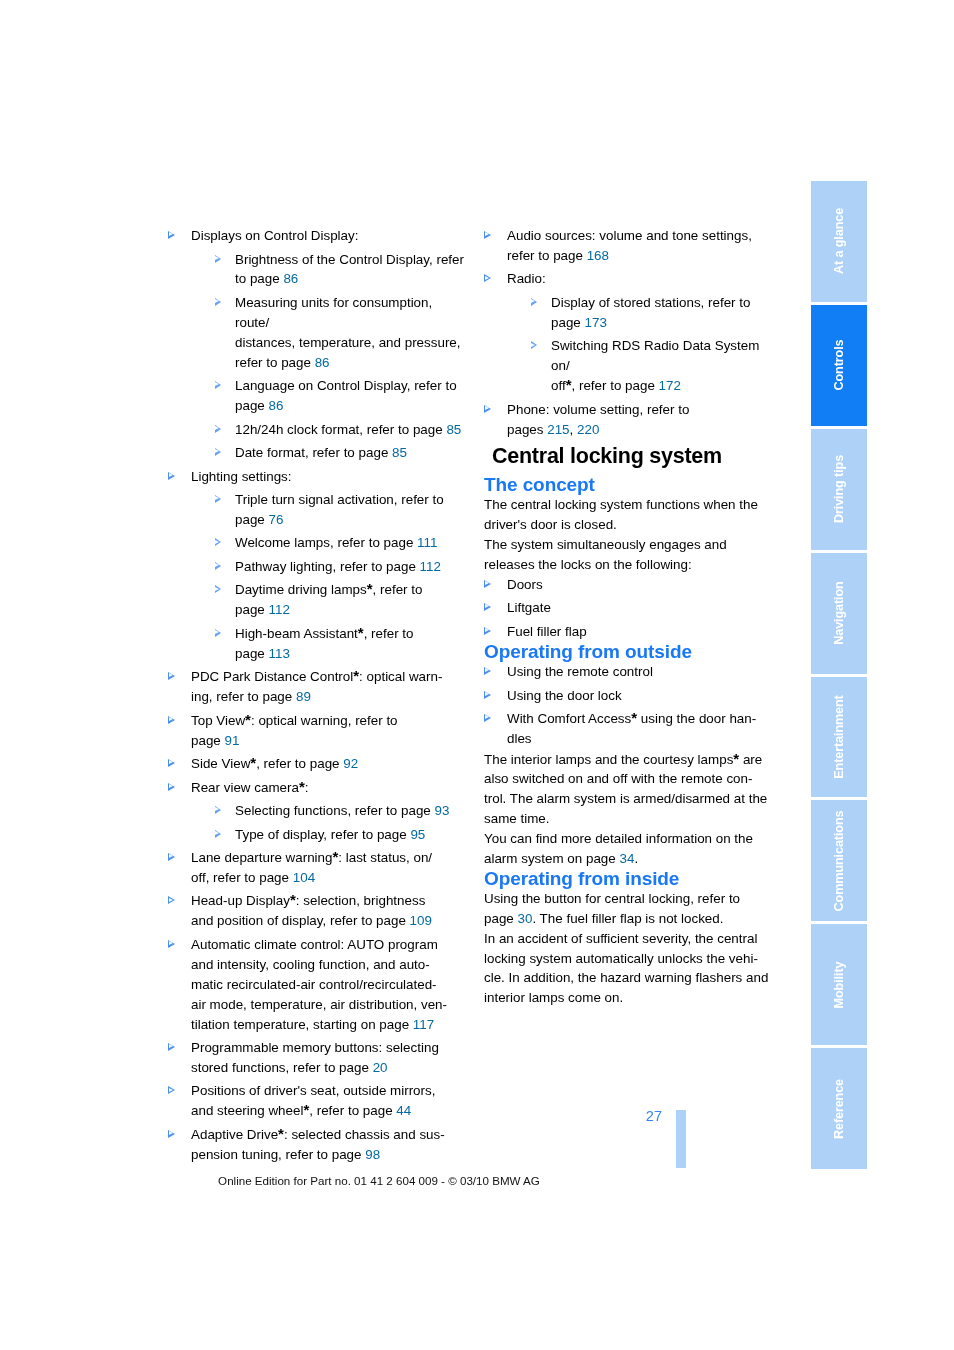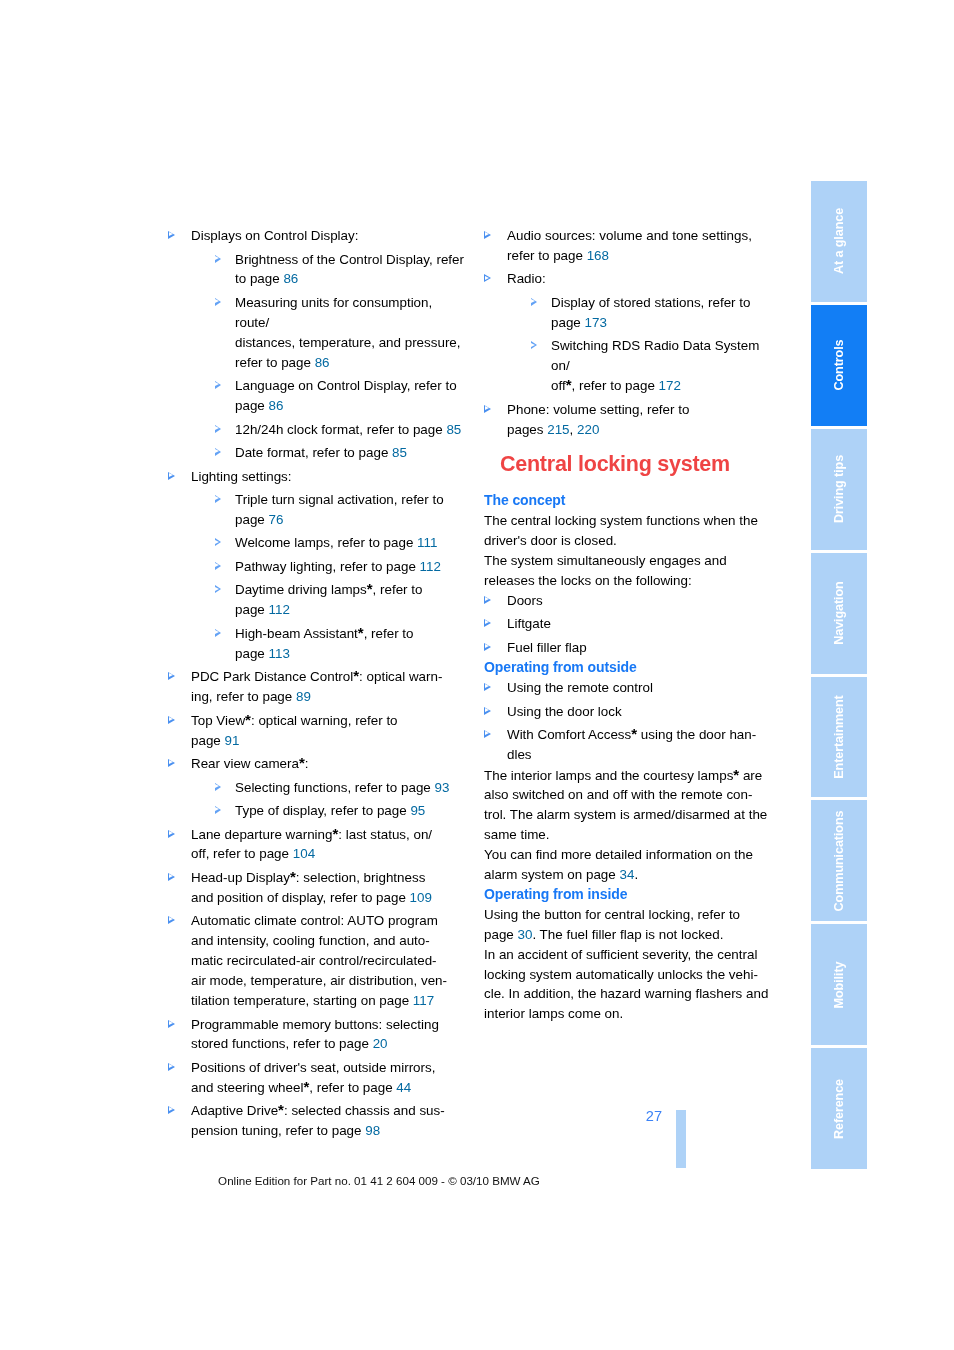--- a/index.html
+++ b/index.html
@@ -102,30 +102,30 @@
     border-bottom: 2.7px solid transparent;
     border-left: 4.2px solid #ffffff;
   }
 
   
   .pref   { color: #0369a1; }                
   .opt    { font-weight: bold; font-size: 15px; line-height: 0; }  
 
   
   h1.sec-title {
-    color: #ef4444;
+    color: #000000;
     font-size: 21.5px;
     font-weight: bold;
     letter-spacing: -0.25px;
-    margin: 16px;
+    margin: 8px;
     padding: 0;
   }
   h2.sub-title {
     color: #1878f5;
-    font-size: 14px;
+    font-size: 19px;
     font-weight: bold;
     letter-spacing: -0.1px;
     margin: 0;
     padding: 0;
   }
   p.body {
     margin: 0;
     padding: 0;
   }
   .gap-before-h1 { margin-top: 31px; }
@@ -269,20 +269,24 @@
         <span>PDC Park Distance Control</span><span class="opt">*</span><span>: optical warn-</span><br>
         <span>ing, refer to page </span><span class="pref">89</span>
       </li>
 
       <li>
         <span class="tri"></span>
         <span>Top View</span><span class="opt">*</span><span>: optical warning, refer to</span><br>
         <span>page </span><span class="pref">91</span>
       </li>
 
+      <li>
+        <span class="tri"></span>
+        <span>Side View</span><span class="opt">*</span><span>, refer to page </span><span class="pref">92</span>
+      </li>
 
       <li>
         <span class="tri"></span>
         <span>Rear view camera</span><span class="opt">*</span><span>:</span>
 
         <ul class="sublist">
           <li>
             <span class="tri"></span>
             <span>Selecting functions, refer to page </span><span class="pref">93</span>
           </li>

